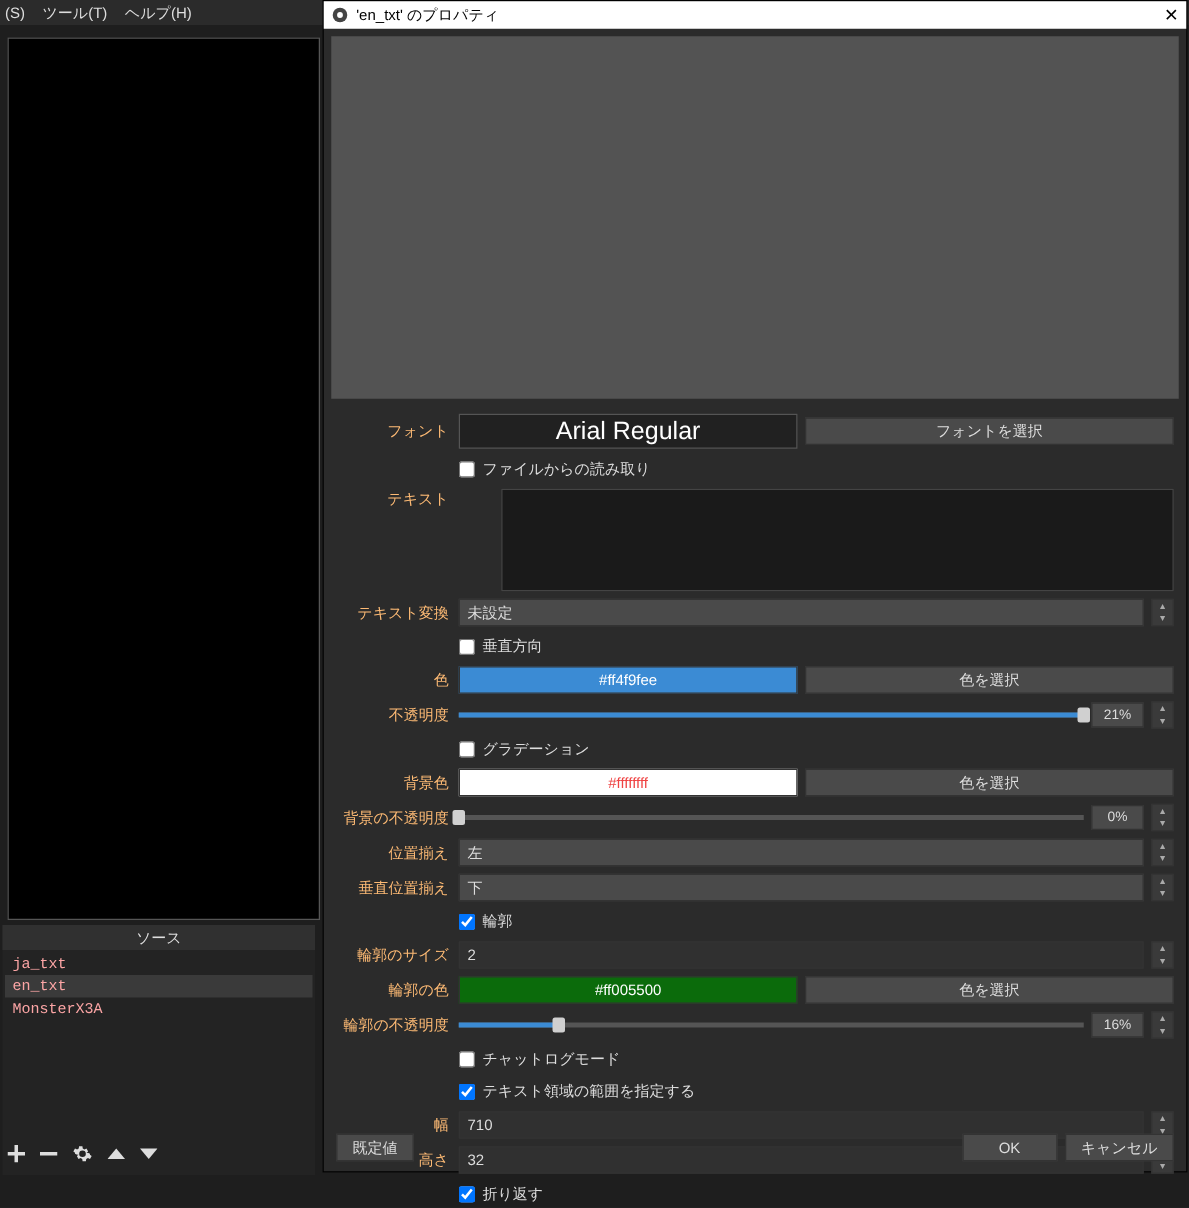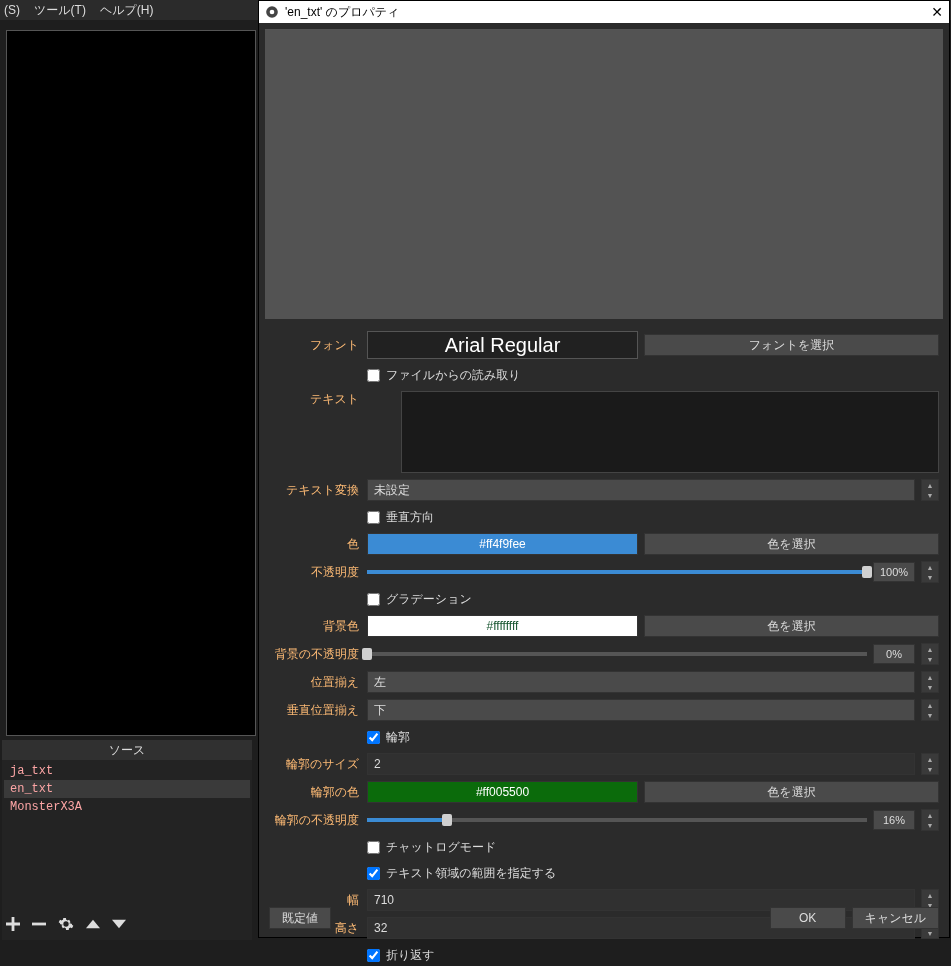--- a/index.html
+++ b/index.html
@@ -145,40 +145,40 @@
           <div class="btn wide">色を選択</div>
         </div>
       </div>
       <div class="row">
         <div class="lbl">不透明度</div>
         <div class="ctl slider-wrap">
           <div class="slider-track">
               <div class="slider-fill" style="width:100%"></div>
               <div class="slider-thumb" style="left:100%"></div>
             </div>
-          <div class="pct-box">100%</div>
+          <div class="pct-box">21%</div>
           <div class="spin">
               <span>▲</span>
               <span>▼</span>
             </div>
         </div>
       </div>
       <div class="row">
           <div class="lbl"></div>
           <div class="ctl">
             <label class="checkbox">
               <input type="checkbox" style="">
               <span>グラデーション</span>
             </label>
           </div>
         </div>
       <div class="row">
         <div class="lbl">背景色</div>
         <div class="ctl">
-          <div class="color-swatch" style="background:#fff;color:#14532d">#ffffffff</div>
+          <div class="color-swatch" style="background:#fff;color:#ef4444">#ffffffff</div>
           <div class="btn wide">色を選択</div>
         </div>
       </div>
       <div class="row">
         <div class="lbl">背景の不透明度</div>
         <div class="ctl slider-wrap">
           <div class="slider-track">
               <div class="slider-fill" style="width:0%"></div>
               <div class="slider-thumb" style="left:0%"></div>
             </div>

